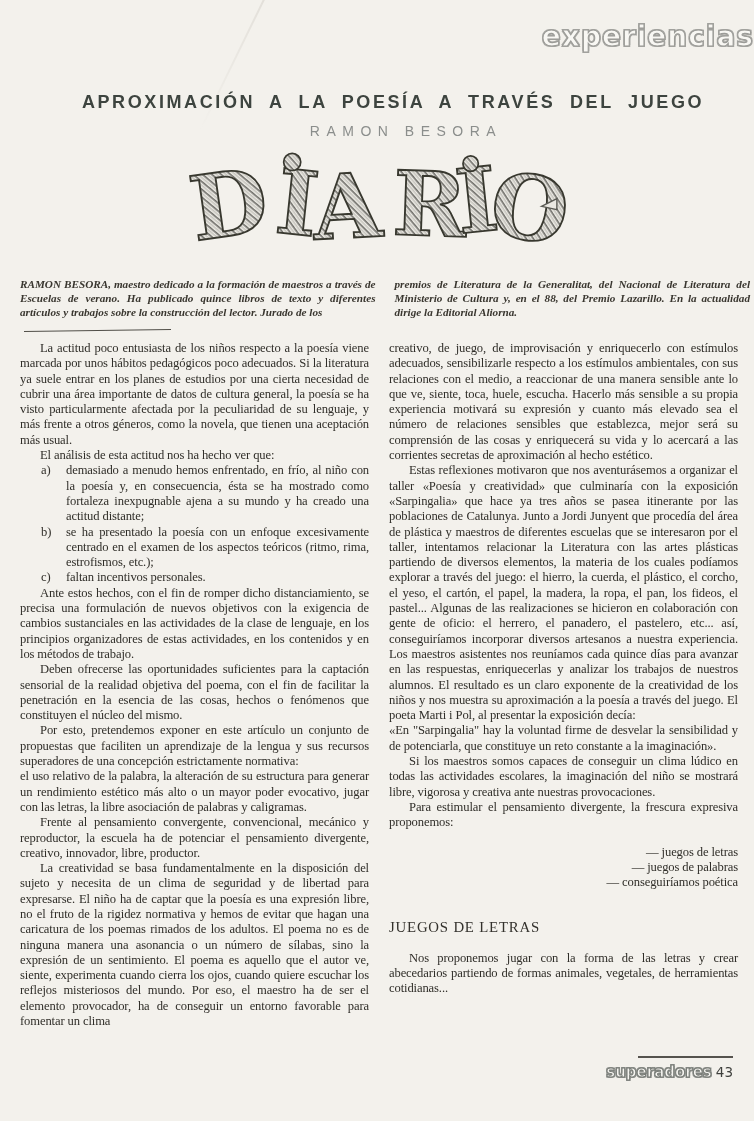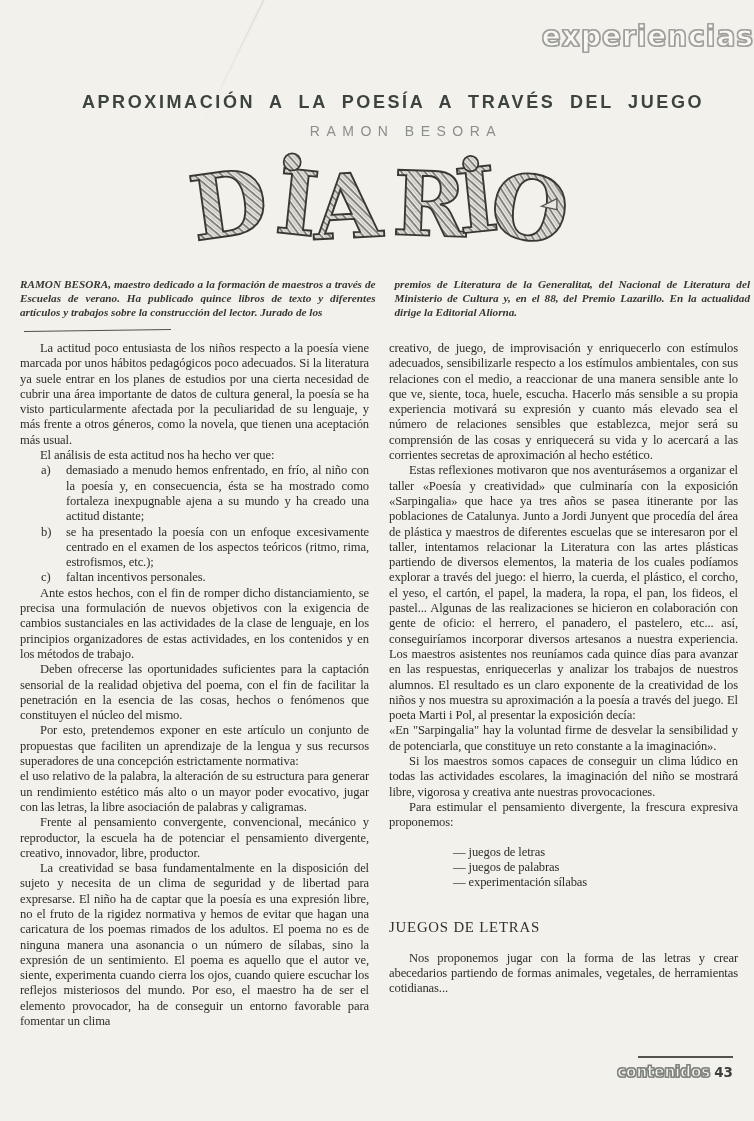--- a/index.html
+++ b/index.html
@@ -68,41 +68,41 @@
     flex:1;min-width:0;
     font-size:12.6px;line-height:15.3px;letter-spacing:-0.12px;
     text-align:justify;
     hyphens:auto;-webkit-hyphens:auto;
   }
   .col p{margin:0;}
   .indent{text-indent:20px;}
   .alpha-item{position:relative;padding-left:46px;}
   .alpha-label{position:absolute;left:21px;}
   .dash-list{margin:14px 0;}
-  .dash-item{padding-left:64px;text-align:left;}
+  .dash-item{padding-left:64px;text-align:right;}
   .subhead{
     margin:30px 0 15px 0;
     font-size:14.8px;letter-spacing:0.8px;
     font-weight:normal;color:#33312c;
   }
   .footer-rule{
     position:absolute;top:1056px;right:21px;width:95px;
     border-top:2px solid #55534e;
   }
   .footer{
     position:absolute;top:1062px;right:21px;
     font-family:"DejaVu Sans", sans-serif;white-space:nowrap;
   }
   .mag-name{
     font-weight:bold;font-size:15px;
     color:#f6f5f1;
     -webkit-text-stroke:1px #787c77;
     text-shadow:-1px -1px 0 #8e918d,1px -1px 0 #8e918d,-1px 1px 0 #8e918d,1px 1px 0 #8e918d;
   }
-  .page-num{font-weight:bold;font-size:13.5px;color:#3f403d;margin-left:4px;text-align:right;}
+  .page-num{font-weight:normal;font-size:13.5px;color:#3f403d;margin-left:4px;text-align:right;}
 </style>
 </head>
 <body>
 
 <div class="page">
 
   <div class="crease"></div>
 
   <div class="section-label">experiencias</div>
 
@@ -172,28 +172,28 @@
     <div class="col">
       <p>creativo, de juego, de improvisación y enriquecerlo con estímulos adecuados, sensibilizarle respecto a los estímulos ambientales, con sus relaciones con el medio, a reaccionar de una manera sensible ante lo que ve, siente, toca, huele, escucha. Hacerlo más sensible a su propia experiencia motivará su expresión y cuanto más elevado sea el número de relaciones sensibles que establezca, mejor será su comprensión de las cosas y enriquecerá su vida y lo acercará a las corrientes secretas de aproximación al hecho estético.</p>
       <p class="indent">Estas reflexiones motivaron que nos aventurásemos a organizar el taller «Poesía y creatividad» que culminaría con la exposición «Sarpingalia» que hace ya tres años se pasea itinerante por las poblaciones de Catalunya. Junto a Jordi Junyent que procedía del área de plástica y maestros de diferentes escuelas que se interesaron por el taller, intentamos relacionar la Literatura con las artes plásticas partiendo de diversos elementos, la materia de los cuales podíamos explorar a través del juego: el hierro, la cuerda, el plástico, el corcho, el yeso, el cartón, el papel, la madera, la ropa, el pan, los fideos, el pastel... Algunas de las realizaciones se hicieron en colaboración con gente de oficio: el herrero, el panadero, el pastelero, etc... así, conseguiríamos incorporar diversos artesanos a nuestra experiencia. Los maestros asistentes nos reuníamos cada quince días para avanzar en las respuestas, enriquecerlas y analizar los trabajos de nuestros alumnos. El resultado es un claro exponente de la creatividad de los niños y nos muestra su aproximación a la poesía a través del juego. El poeta Marti i Pol, al presentar la exposición decía:</p>
       <p>«En "Sarpingalia" hay la voluntad firme de desvelar la sensibilidad y de potenciarla, que constituye un reto constante a la imaginación».</p>
       <p class="indent">Si los maestros somos capaces de conseguir un clima lúdico en todas las actividades escolares, la imaginación del niño se mostrará libre, vigorosa y creativa ante nuestras provocaciones.</p>
       <p class="indent">Para estimular el pensamiento divergente, la frescura expresiva proponemos:</p>
 
       <div class="dash-list">
         <div class="dash-item">— juegos de letras</div>
         <div class="dash-item">— juegos de palabras</div>
-        <div class="dash-item">— experimentación sílabas</div>
+        <div class="dash-item">— conseguiríamos poética</div>
       </div>
 
       <h2 class="subhead">JUEGOS DE LETRAS</h2>
 
       <p class="indent">Nos proponemos jugar con la forma de las letras y crear abecedarios partiendo de formas animales, vegetales, de herramientas cotidianas...</p>
     </div>
 
   </div>
 
   <div class="footer-rule"></div>
   <div class="footer">
-    <span class="mag-name">contenidos</span><span class="page-num">43</span>
+    <span class="mag-name">superadores</span><span class="page-num">43</span>
   </div>
 
 </div>
 
 </body></html>

